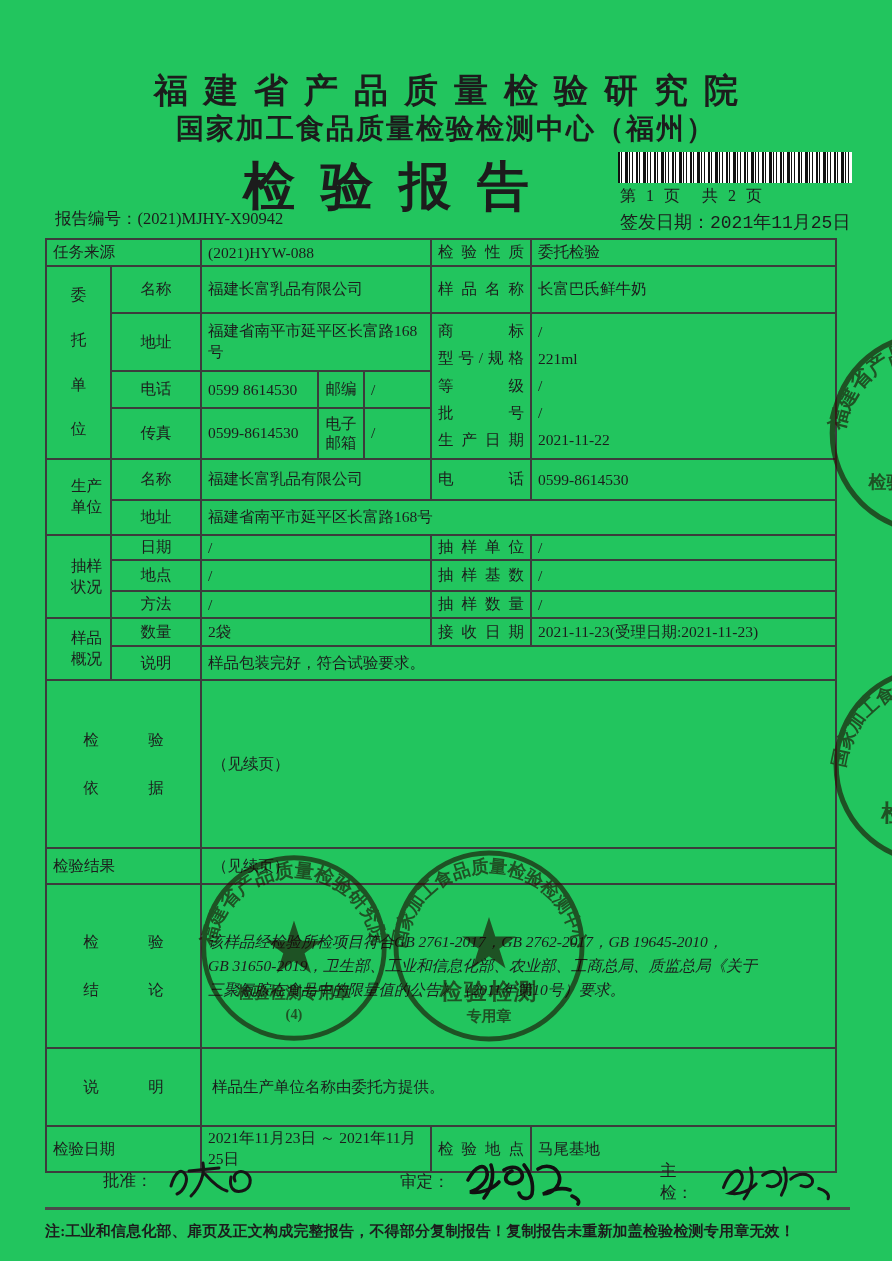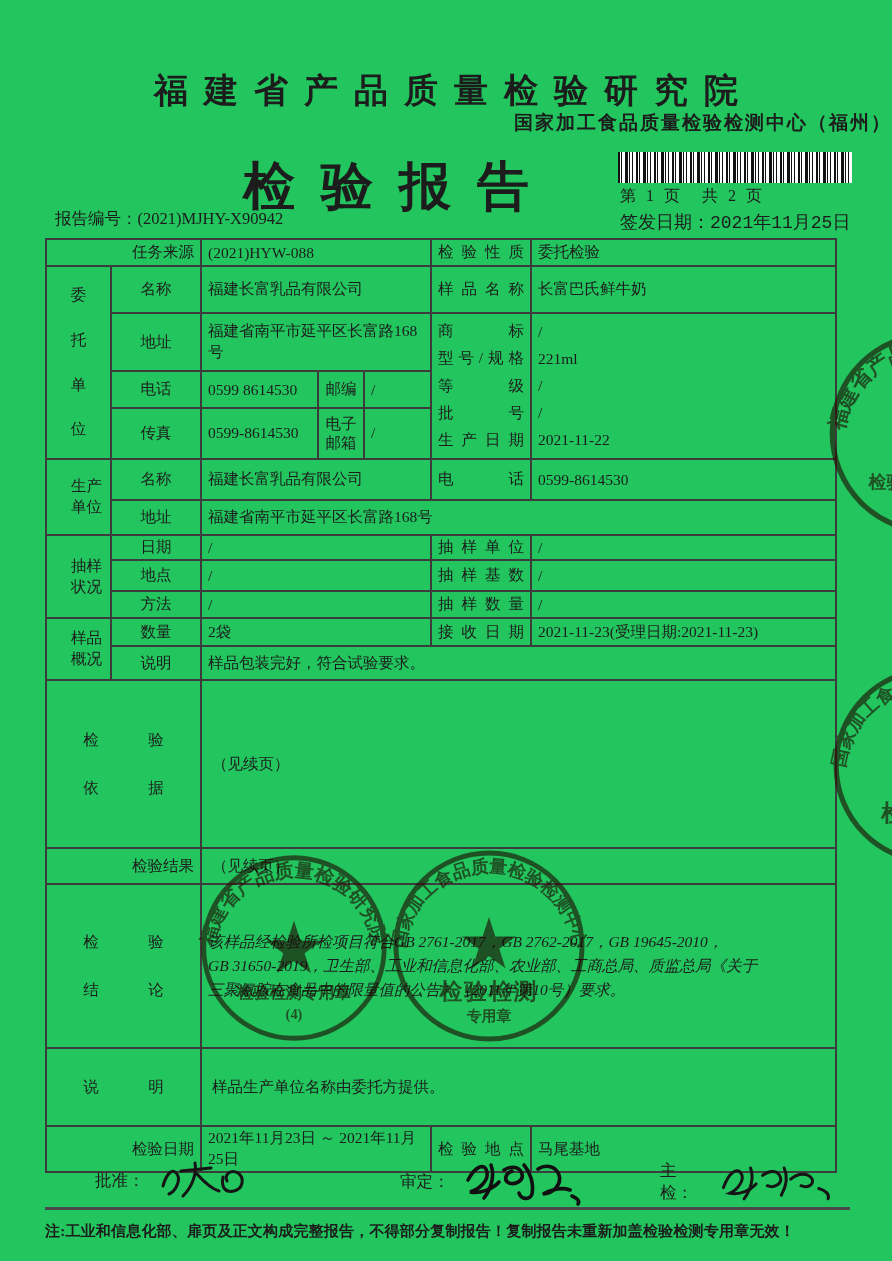--- a/index.html
+++ b/index.html
@@ -1,21 +1,21 @@
 <!DOCTYPE html>
 <html lang="zh"><head>
 <meta charset="utf-8">
 <style>
   html,body{margin:0;padding:0;background:#888;}
   .page{position:relative;width:892px;height:1261px;background:#22c55e;overflow:hidden;
         font-family:"Liberation Serif","DejaVu Serif",serif;color:#1c1c1c;}
   
   .t1{position:absolute;left:0;right:0;top:68px;text-align:center;font-size:34px;font-weight:bold;
       letter-spacing:16px;padding-left:16px;white-space:nowrap;}
-  .t2{position:absolute;left:0;right:0;top:110px;text-align:right;font-size:19px;font-weight:bold;
+  .t2{position:absolute;left:0;right:0;top:110px;text-align:center;font-size:28px;font-weight:bold;
       letter-spacing:2px;white-space:nowrap;}
   .t3{position:absolute;left:0;right:120px;top:152px;text-align:center;font-size:52px;font-weight:bold;
       letter-spacing:26px;padding-left:26px;white-space:nowrap;}
   .barcode{position:absolute;left:618px;top:152px;width:234px;height:31px;
       background:repeating-linear-gradient(90deg,#111 0 2px,#fff 2px 3px,#111 3px 4px,#fff 4px 7px,
       #111 7px 10px,#fff 10px 11px,#111 11px 12px,#fff 12px 14px,#111 14px 15px,#fff 15px 18px);}
   .pageinfo{position:absolute;left:620px;top:186px;font-size:16px;letter-spacing:3px;}
   .issue{position:absolute;left:620px;top:210px;font-size:18px;font-family:Liberation Mono, monospace;}
   .repno{position:absolute;left:55px;top:208px;font-size:16.5px;}
   
@@ -23,21 +23,21 @@
       font-size:15.5px;}
   table.rep td{border:2px solid #3c3c3c;padding:1px 6px;overflow:hidden;vertical-align:middle;}
   td.grp{text-align:center;padding:0;}
   td.grp .v1{display:inline-block;width:1.1em;word-break:break-all;line-height:2.9;vertical-align:middle;}
   td.grp .v2{display:inline-block;width:2.2em;word-break:break-all;line-height:1.35;vertical-align:middle;margin-left:16px;}
   td.sub{text-align:center;padding:1px 2px;}
   td.lblw{padding:0;}
   td.lblw .in{display:block;width:5.2em;margin:0 auto;text-align:justify;text-align-last:justify;
       white-space:pre-line;line-height:3.1;}
   td.lblw .in.tight{line-height:1.6;}
-  td.lbl2{text-align:right;}
+  td.lbl2{text-align:left;}
   td.lblr{padding:1px 8px;}
   td.lblr .in{display:block;text-align:justify;text-align-last:justify;}
   td.val{text-align:left;}
   .stack{display:flex;flex-direction:column;justify-content:space-between;height:136px;padding:3px 0;}
   .stack .line{flex:1;display:flex;align-items:center;}
   td.prodl{padding:0 8px;}
   td.prodl .line span{display:block;width:100%;text-align:justify;text-align-last:justify;}
   td.conc{white-space:pre-line;line-height:1.55;padding:2px 10px;vertical-align:middle;font-style:italic;}
   
   .stamp{position:absolute;opacity:.82;mix-blend-mode:multiply;pointer-events:none;}
@@ -268,21 +268,21 @@
       <text fill="#d9493d" font-size="18" font-weight="bold" font-family="Liberation Serif,serif">
         <textPath href="#arcD" startOffset="50%" text-anchor="middle">国家加工食品质量检验检测中心</textPath>
       </text>
       <text x="100" y="118" text-anchor="middle" font-size="62" fill="#d9493d">★</text>
       <text x="100" y="154" text-anchor="middle" font-size="23" font-weight="bold" letter-spacing="2" fill="#d9493d">检验检测</text>
       <text x="100" y="176" text-anchor="middle" font-size="15" font-weight="bold" fill="#d9493d">专用章</text>
     </svg>
   </div>
 
   <div class="sigrow">
-    <div class="sig" style="left:50px;">
+    <div class="sig" style="left:58px;">
       <span>批准：</span>
       <svg width="120" height="46" viewBox="0 0 120 46">
         <g fill="none" stroke="#151515" stroke-width="3" stroke-linecap="round">
           <path d="M8,28 C12,14 18,10 22,16 C26,22 21,33 14,36"></path>
           <path d="M26,13 L56,10 M40,5 C42,16 37,29 28,38 M42,16 C50,25 57,31 64,33"></path>
           <path d="M68,19 C66,29 70,35 79,33 C88,31 90,20 83,15 C76,11 69,16 72,23"></path>
         </g>
       </svg>
     </div>
     <div class="sig" style="left:615px;">

